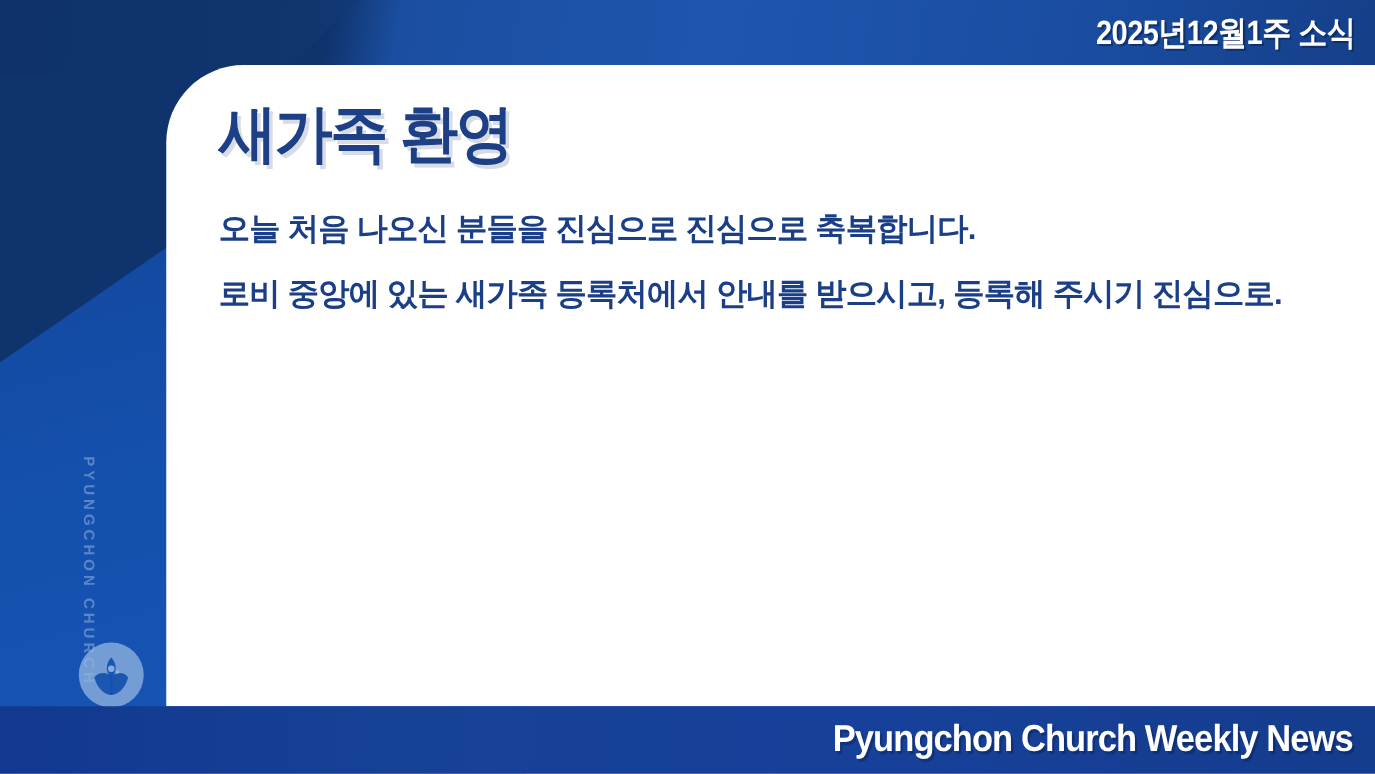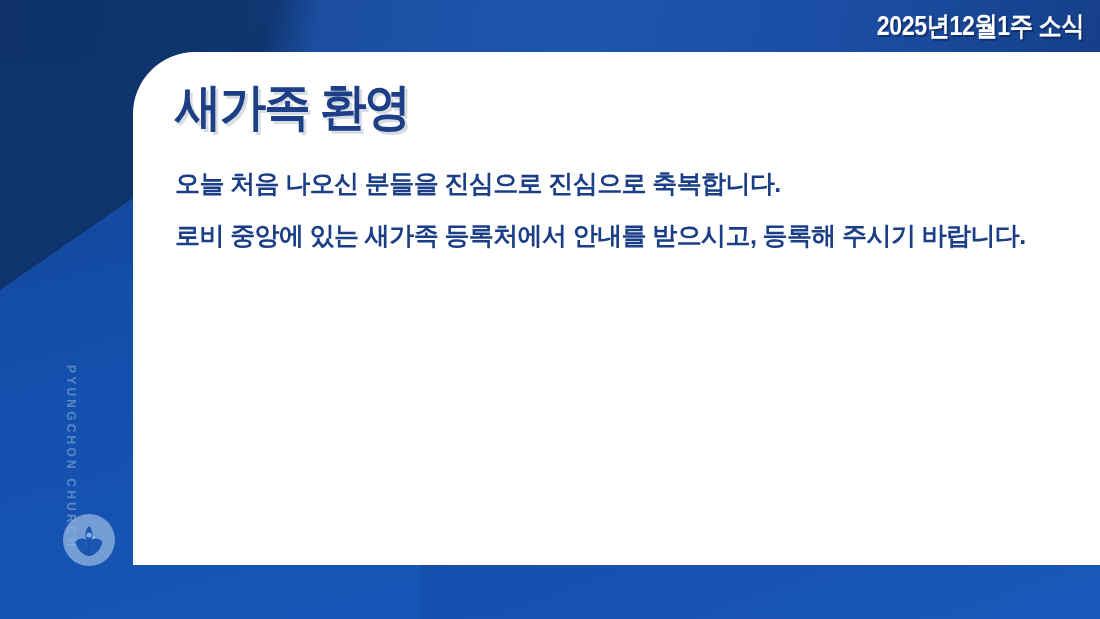--- a/index.html
+++ b/index.html
@@ -196,19 +196,22 @@
       <circle cx="33" cy="25.5" r="1.5" fill="#8fb2e0" opacity="0.95"></circle>
     </svg>
   </div>
 
   <div class="card">
 
     <div class="card-title">새가족 환영</div>
 
     <div class="card-body">
       <div class="body-line">오늘 처음 나오신 분들을 진심으로 진심으로 축복합니다.</div>
-      <div class="body-line">로비 중앙에 있는 새가족 등록처에서 안내를 받으시고, 등록해 주시기 바랍니다.</div>
+      <div class="body-line">로비 중앙에 있는 새가족 등록처에서 안내를 받으시고, 등록해 주시기 진심으로.</div>
     </div>
 
   </div>
 
+  <div class="footer-strip">
+    <div class="footer-brand">Pyungchon Church Weekly News</div>
+  </div>
 
 </div>
 
 </body></html>

